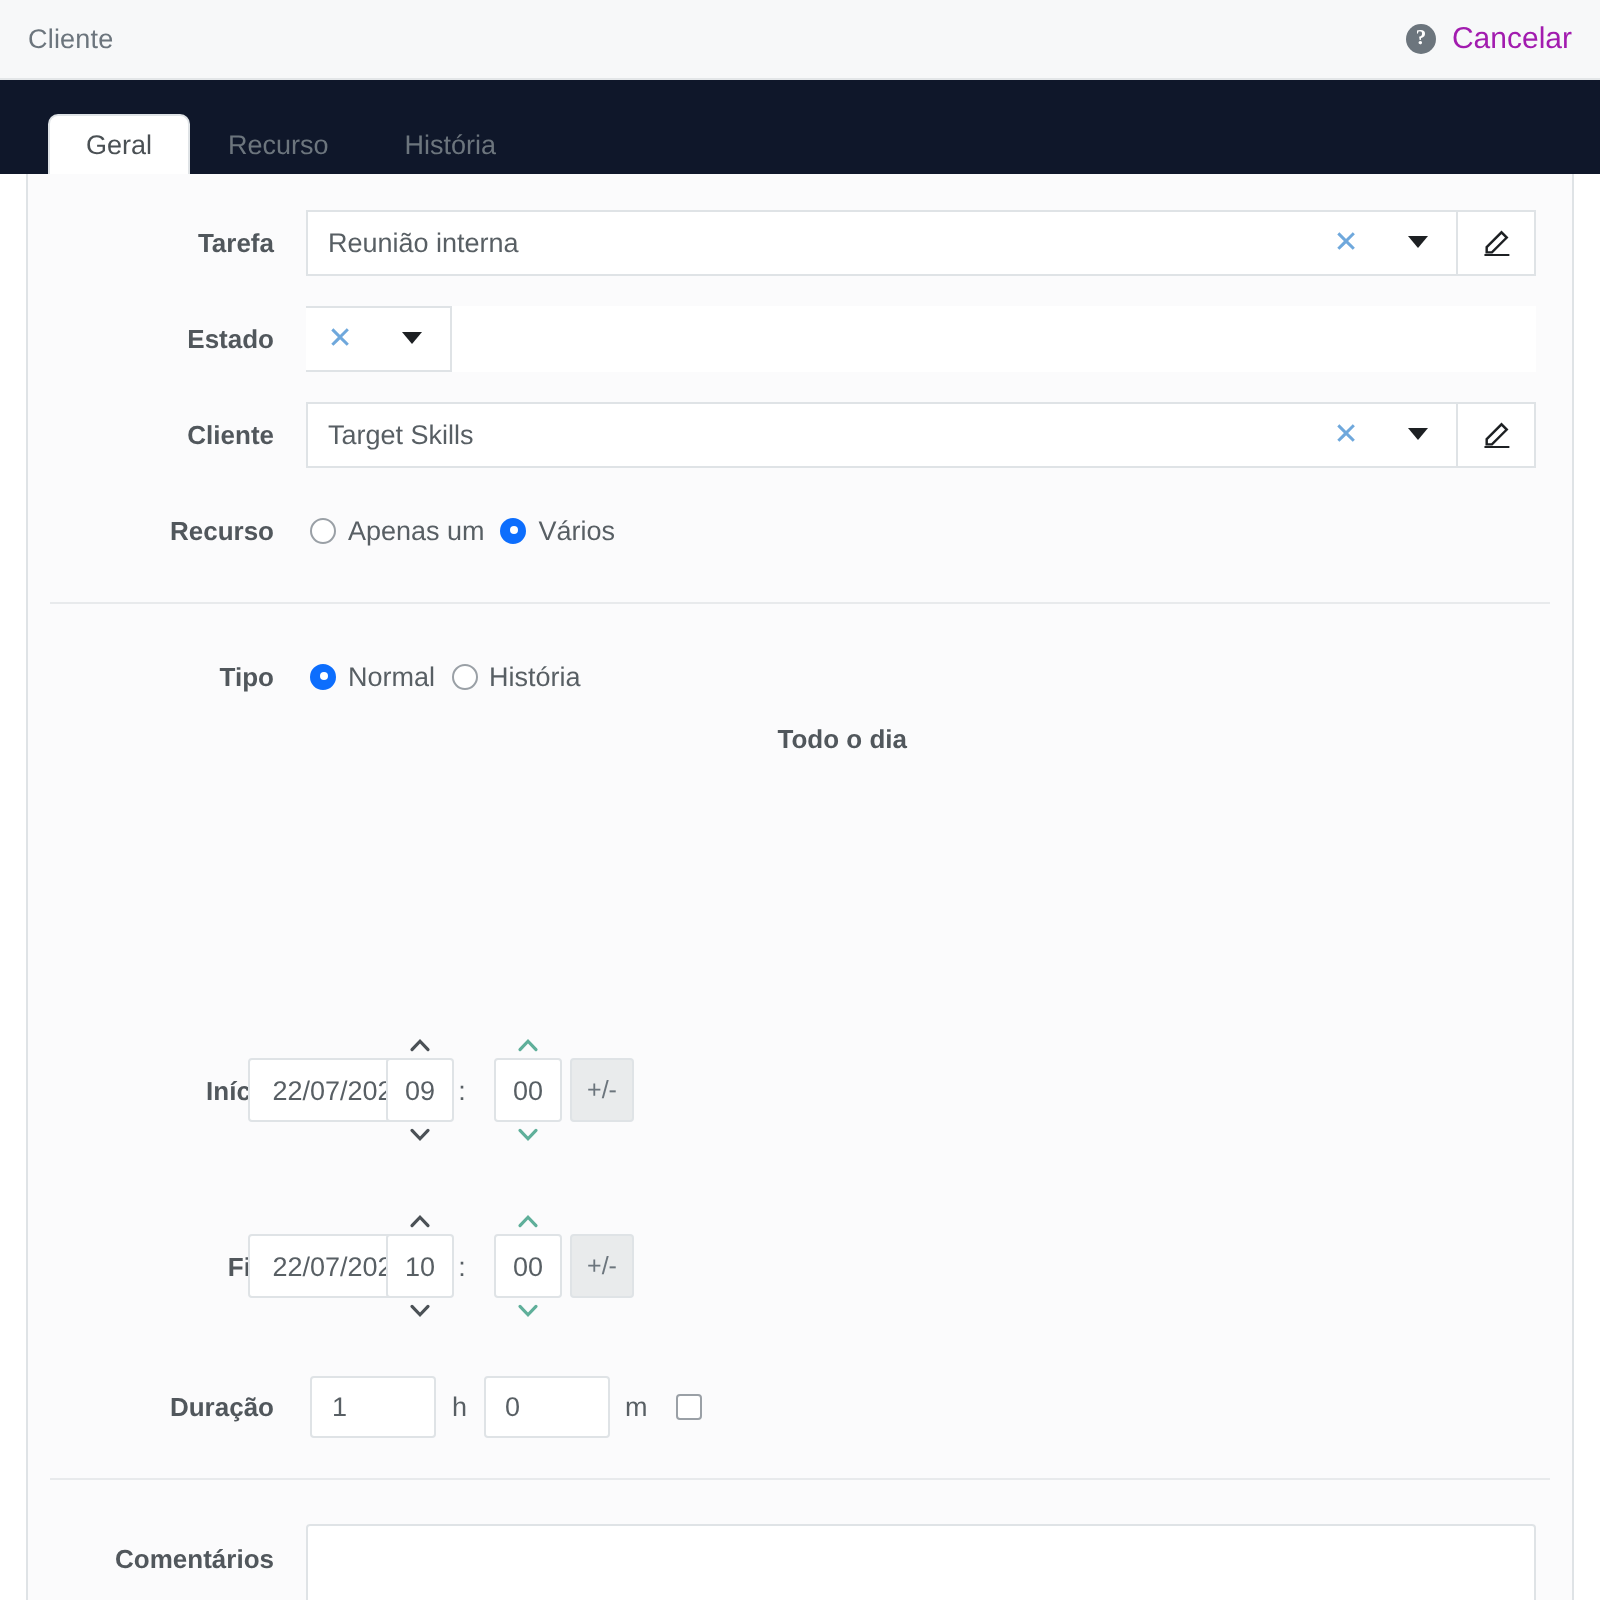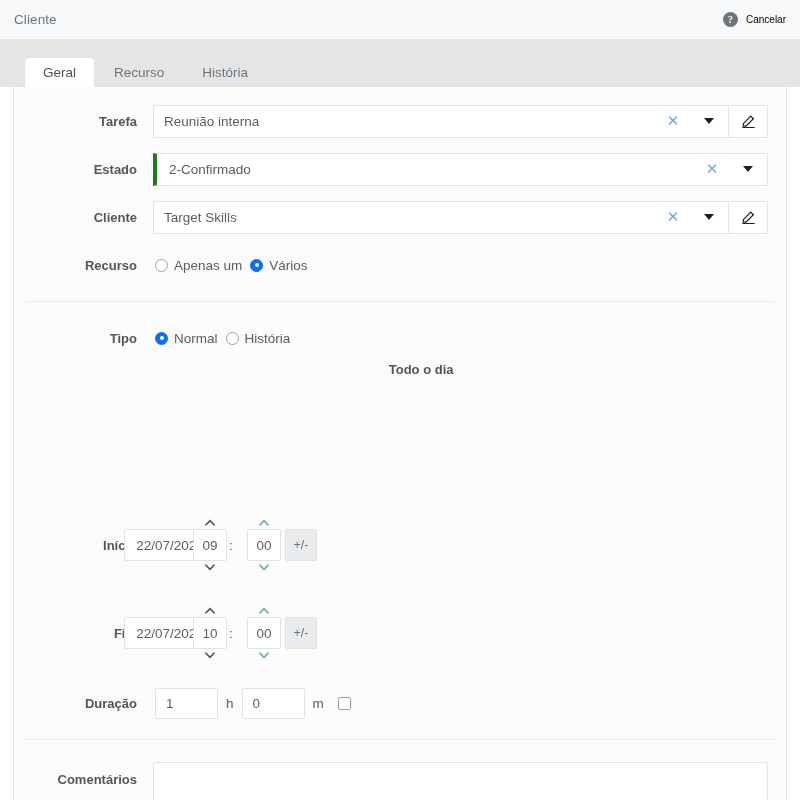--- a/index.html
+++ b/index.html
@@ -50,28 +50,28 @@
     color: #fff;
     font-size: 10.5px;
     font-weight: bold;
     line-height: 15px;
     text-align: center;
     display: inline-block;
     cursor: pointer;
     font-family: "Liberation Serif", serif;
   }
   .topbar-cancel {
-    font-size: 10px;
-    color: #000000;
+    font-size: 15px;
+    color: #a21caf;
     cursor: pointer;
   }
 
   
   .tabs-wrap {
-    background: #e5e5e5;
+    background: #0f172a;
     padding: 14px 24px 0 24px;
     height: 47px;
   }
   .tabs {
     display: flex;
     align-items: flex-end;
     gap: 0;
     height: 33px;
   }
   .tab {
@@ -361,21 +361,20 @@
           </svg>
         </div>
       </div>
     </div>
   </div>
 
   <div class="row">
     <div class="lbl">Estado</div>
     <div class="fieldzone">
       <div class="combo">
-        <div class="txt statusbar">2-Confirmado</div>
         <div class="clear">✕</div>
         <div class="btn">
             <span class="caret"></span>
           </div>
       </div>
     </div>
   </div>
 
   <div class="row">
     <div class="lbl">Cliente</div>

